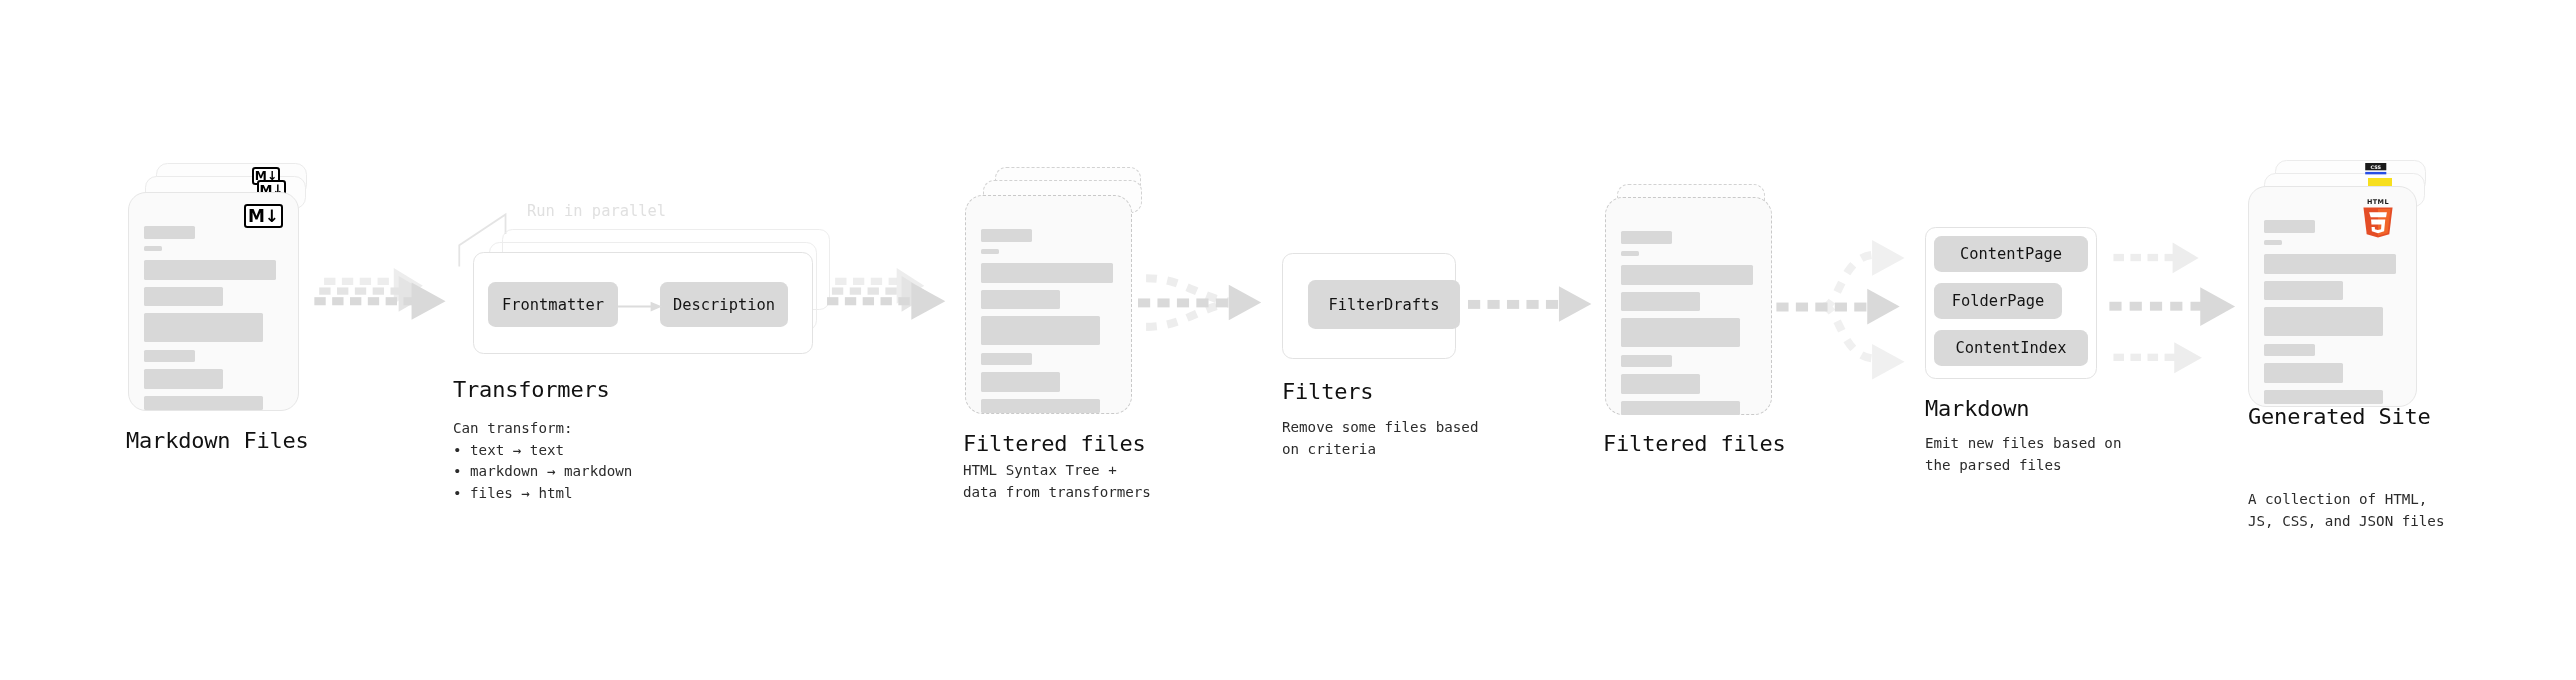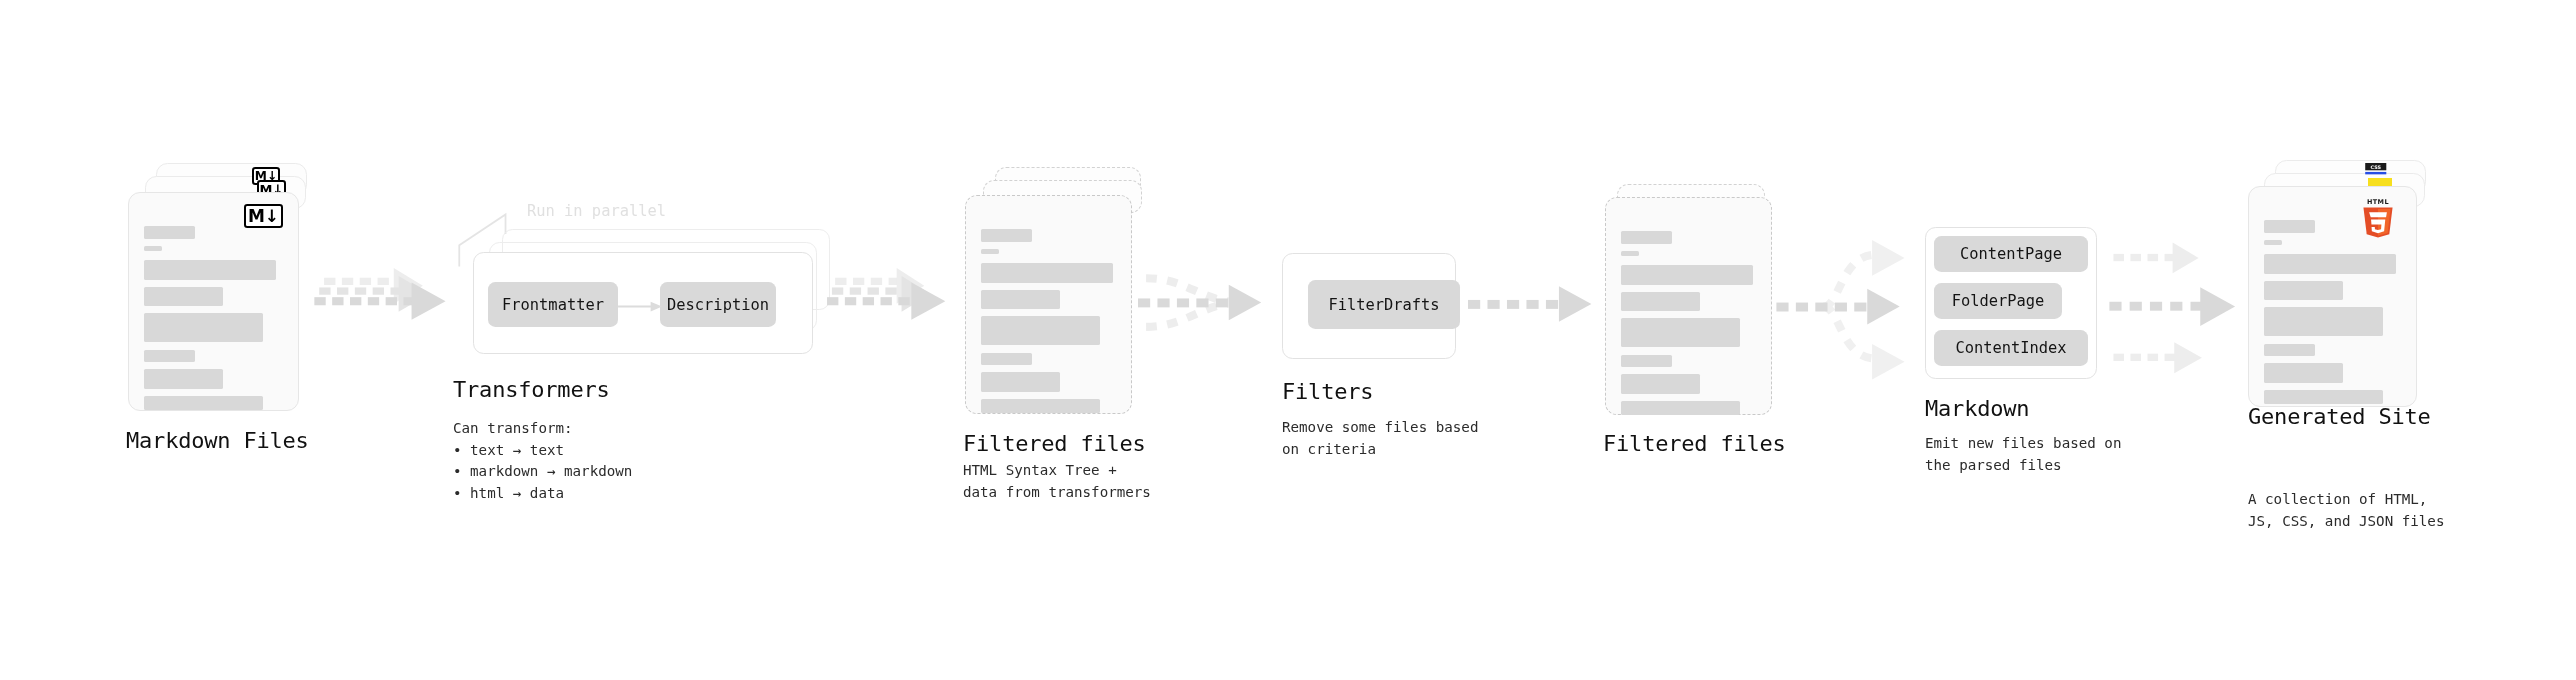--- a/index.html
+++ b/index.html
@@ -8,21 +8,21 @@
     background: #ffffff;
     font-family: "DejaVu Sans Mono", "Liberation Mono", monospace;
     overflow: hidden;
   }
   #stage { position: relative; width: 2576px; height: 681px; }
 
   
   .doccard {
     position: absolute;
     width: 171px; height: 219px;
-    border-radius: 12px;
+    border-radius: 18px;
     background: #fafafa;
     border: 1.3px solid #e6e6e6;
   }
   .doccard.dashed { border: 1.5px dashed #c9c9c9; background: #fafafa; }
   .stackshadow {
     position: absolute; border-radius: 11.4px;
     background: #fdfdfd; border: 1.3px solid #ebebeb;
   }
   .stackshadow.dashed { border: 1.5px dashed #d2d2d2; background: #fdfdfd; }
 
@@ -158,33 +158,33 @@
       <g stroke="#e4e4e4" stroke-width="2.4" fill="none">
         <line x1="8" y1="36" x2="66" y2="36"></line>
       </g>
       <polygon points="64,30 78,36 64,42" fill="#e4e4e4"></polygon>
     </svg>
 
     <div class="procbox" style="left:473px; top:252px; width:340px; height:102px;"></div>
     <div class="pill" style="left:488px; top:282px; width:130px; height:45px;">
       <span>Frontmatter</span>
     </div>
-    <div class="pill" style="left:660px; top:282px; width:116px; height:45px;">
+    <div class="pill" style="left:660px; top:282px; width:128px; height:45px;">
       <span>Description</span>
     </div>
     <svg style="position:absolute; left:618px; top:300px; width:49px; height:16.3px;" viewBox="0 0 60 20" width="49" height="16.3">
       <line x1="0" y1="8" x2="42" y2="8" stroke="#dcdcdc" stroke-width="2.6"></line>
       <polygon points="40,2 54,8 40,14" fill="#dcdcdc"></polygon>
     </svg>
 
     <div class="title" style="left:453px; top:377px;">Transformers</div>
     <div class="sub" style="left:453px; top:418px;">Can transform:
  • text → text
  • markdown → markdown
- • html → data</div>
+ • files → html</div>
   </div>
 
   <svg style="position:absolute; left:827px; top:268px; width:154px; height:81px;" viewBox="0 0 190 100" width="154" height="81">
     <g fill="#ededed">
       <rect x="10" y="12" width="14" height="9"></rect>
         <rect x="32" y="12" width="14" height="9"></rect>
       <rect x="54" y="12" width="14" height="9"></rect>
         <rect x="76" y="12" width="14" height="9"></rect>
       <polygon points="86,0 120,22 86,44"></polygon>
     </g>

